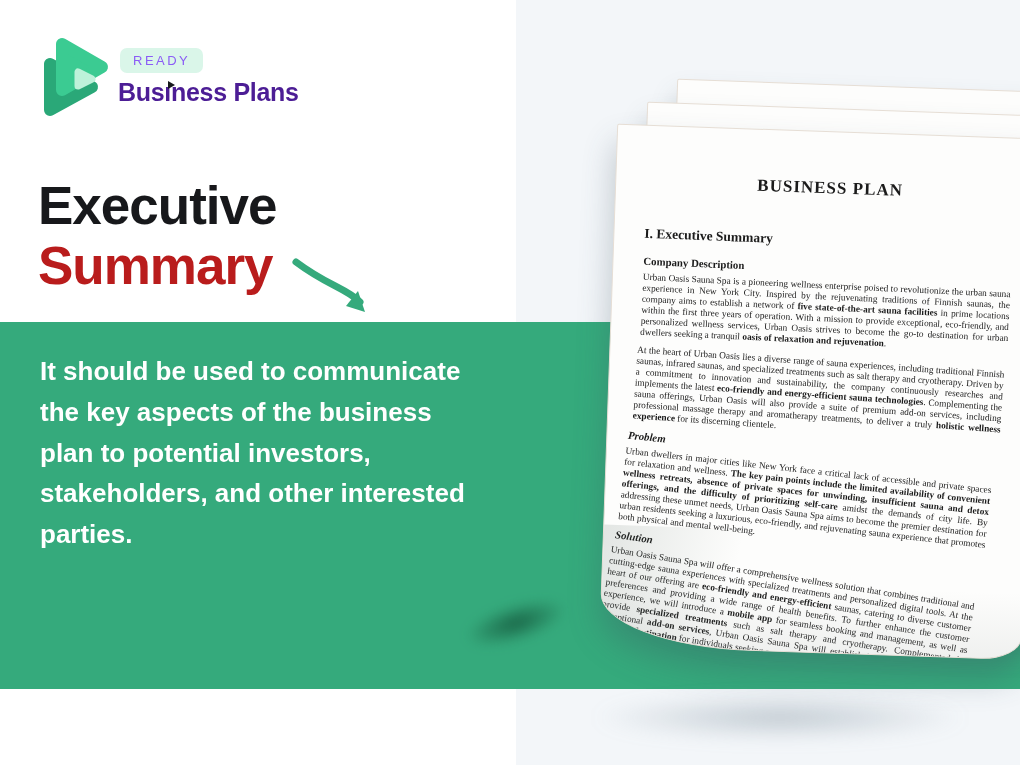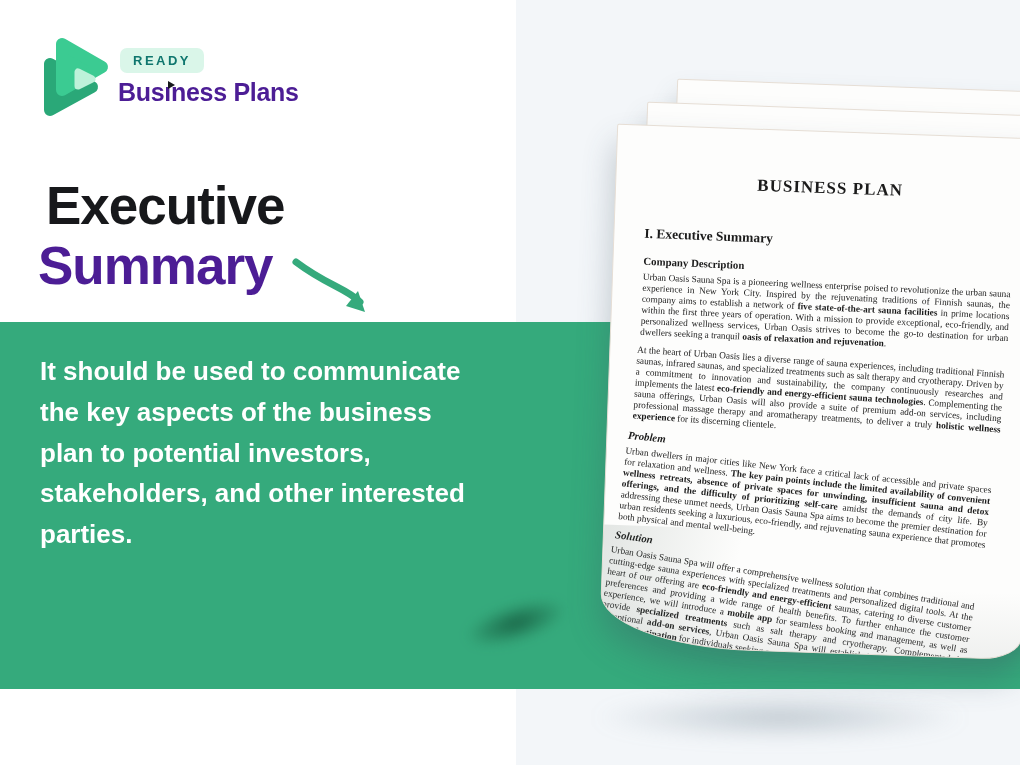--- a/index.html
+++ b/index.html
@@ -8,35 +8,35 @@
     background:#ffffff;font-family:"Liberation Sans",sans-serif;
   }
   
   .bg-right{position:absolute;left:516px;top:0;width:504px;height:765px;background:#f3f6f9;}
   .green-band{position:absolute;left:0;top:322px;width:1020px;height:367px;background:#35aa7c;}
 
   
   .logo{position:absolute;left:38px;top:34px;width:300px;height:86px;}
   .logo-mark{position:absolute;left:0;top:0;width:80px;height:86px;}
   .badge{
-    position:absolute;left:82px;top:14px;background:#daf6e9;color:#0f766e;
-    font-size:13px;font-weight:700;letter-spacing:2.5px;padding:5px 13px;border-radius:7px;
+    position:absolute;left:82px;top:14px;background:#daf6e9;color:#8b5cf6;
+    font-size:13px;font-weight:400;letter-spacing:2.5px;padding:5px 13px;border-radius:7px;
   }
   .brand-name{position:absolute;left:80px;top:44px;font-size:25px;font-weight:800;color:#4c1d95;letter-spacing:-0.3px;}
   .i-tri{
     position:absolute;left:130px;top:47px;width:0;height:0;
     border-left:7px solid #17191c;border-top:4px solid transparent;border-bottom:4px solid transparent;
     background:transparent;
   }
   .i-tri-mask{position:absolute;left:127px;top:45px;width:9px;height:8px;background:#ffffff;}
 
   
   .hero{position:absolute;left:38px;top:176px;line-height:1.13;font-weight:800;font-size:53px;letter-spacing:-1px;}
-  .hero .l1{color:#17181b;margin-left:8px;}
-  .hero .l2{color:#4c1d95;}
+  .hero .l1{color:#17181b;}
+  .hero .l2{color:#b91c1c;}
   .arrow{position:absolute;left:290px;top:254px;width:92px;height:66px;}
 
   
   .panel-text{position:absolute;left:40px;top:351px;width:452px;color:#ffffff;font-size:26px;font-weight:700;line-height:1.57;}
   .panel-text p{margin:0 0 40px 0;}
 
   
   .page{
     position:absolute;width:422px;height:522px;background:#fdfdfc;
     border:1px solid #e6ded5;box-sizing:border-box;overflow:hidden;

